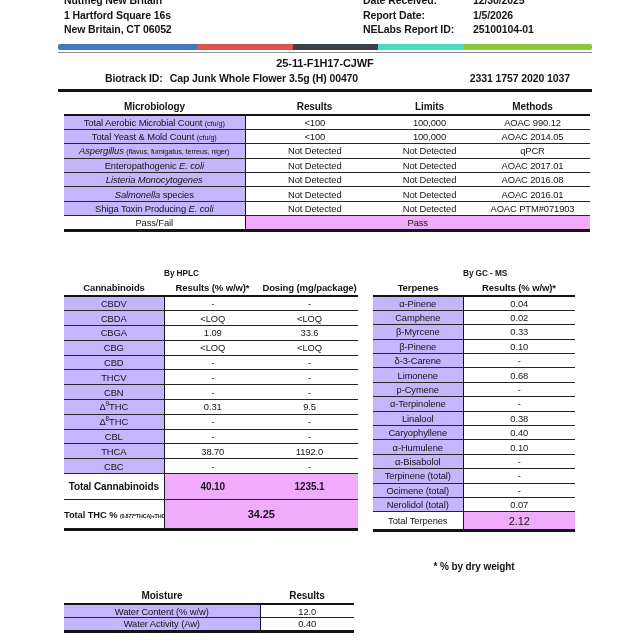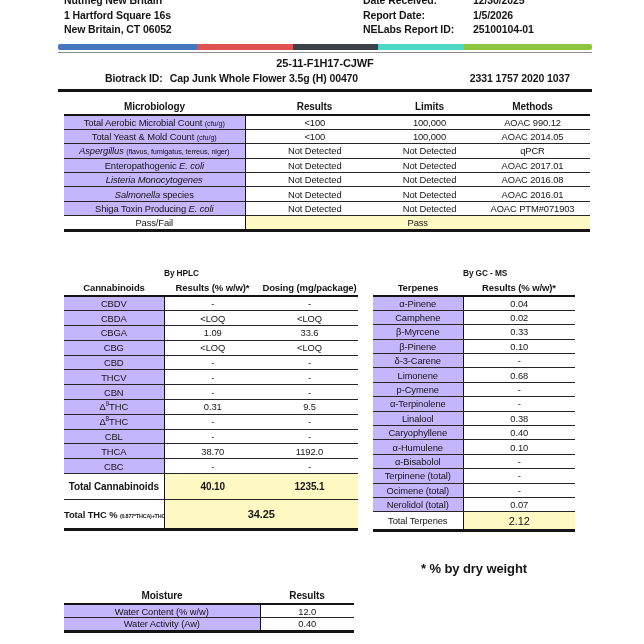--- a/index.html
+++ b/index.html
@@ -27,21 +27,21 @@
   .sample-id { text-align: center; font-weight: 700; font-size: 11px; margin-bottom: 3px; }
   .biotrack { display: flex; justify-content: space-between; font-size: 10.5px; font-weight: 600; padding: 0 22px 1px 47px; }
   .biotrack-left { display: flex; gap: 7px; }
 
   
   table { border-collapse: collapse; table-layout: fixed; position: absolute; }
   th { font-weight: 700; text-align: center; vertical-align: bottom; padding: 0 0 2px 0; border-bottom: 2.2px solid #141414; }
   td { text-align: center; vertical-align: middle; padding: 0; border-bottom: 1.4px solid #262626; overflow: hidden; white-space: nowrap; }
   td.lblcol { border-right: 1.6px solid #141414; }
   td.blue { background: #c4b5fd; }
-  td.green { background: #fef9c3; }
+  td.green { background: #f0abfc; }
   tr.lastrow td { border-bottom: 3px solid #141414; }
   .sm { font-size: 7.3px; }
   i { font-style: italic; }
 
   .micro { left: 64px; top: 99px; width: 526px; }
   .micro th { font-size: 10px; height: 16px; }
   .micro td { font-size: 9.4px; height: 14.4px; }
 
   .note { position: absolute; font-size: 8.3px; font-weight: 600; }
   .note-hplc { left: 164px; top: 268px; width: 194px; }
@@ -55,21 +55,21 @@
   .cann td.big { font-size: 11px; }
   sup { font-size: 6.5px; vertical-align: super; line-height: 0; }
   .formula { font-size: 5.4px; font-weight: 600; letter-spacing: -0.2px; }
 
   .terp { left: 373px; top: 280px; width: 202px; }
   .terp th { font-size: 9.5px; height: 16px; }
   .terp td { font-size: 9.4px; height: 14.4px; }
   .terp tr.total td { height: 19px; font-weight: 400; }
   .terp td.big { font-size: 11px; }
 
-  .footnote { position: absolute; left: 373px; top: 561px; width: 202px; text-align: center; font-size: 13px; font-weight: 600; }
+  .footnote { position: absolute; left: 373px; top: 561px; width: 202px; text-align: center; font-size: 10px; font-weight: 600; }
 
   .moist { left: 64px; top: 589px; width: 290px; }
   .moist th { font-size: 10px; height: 15px; }
   .moist td { font-size: 9.4px; height: 13.6px; }
 </style>
 </head>
 <body>
 
 <div class="page">
 

